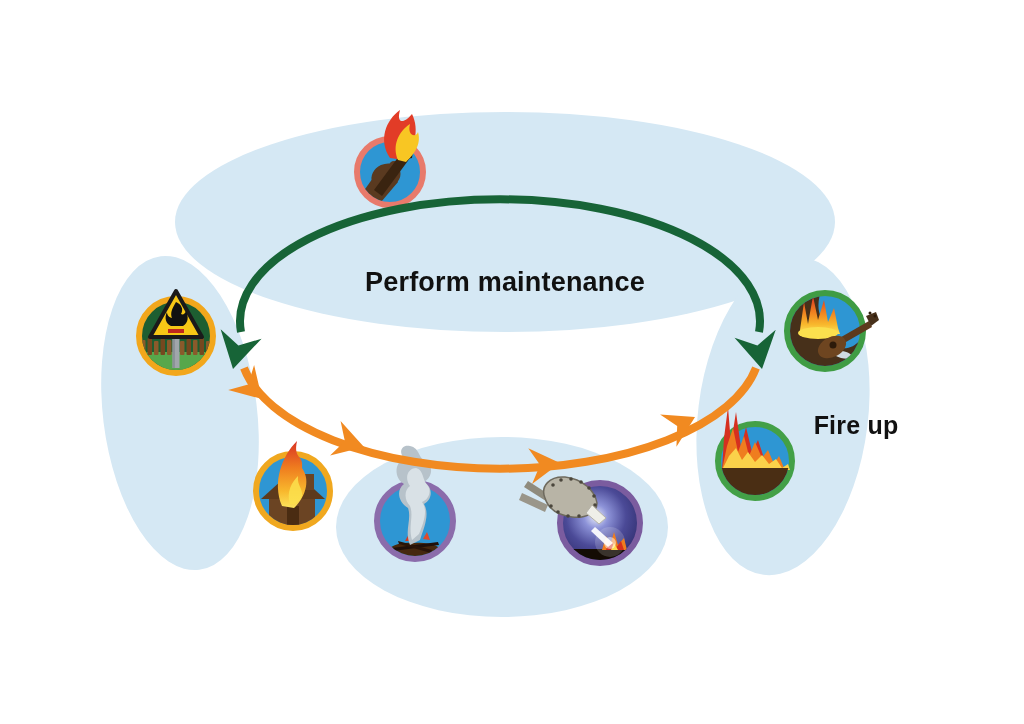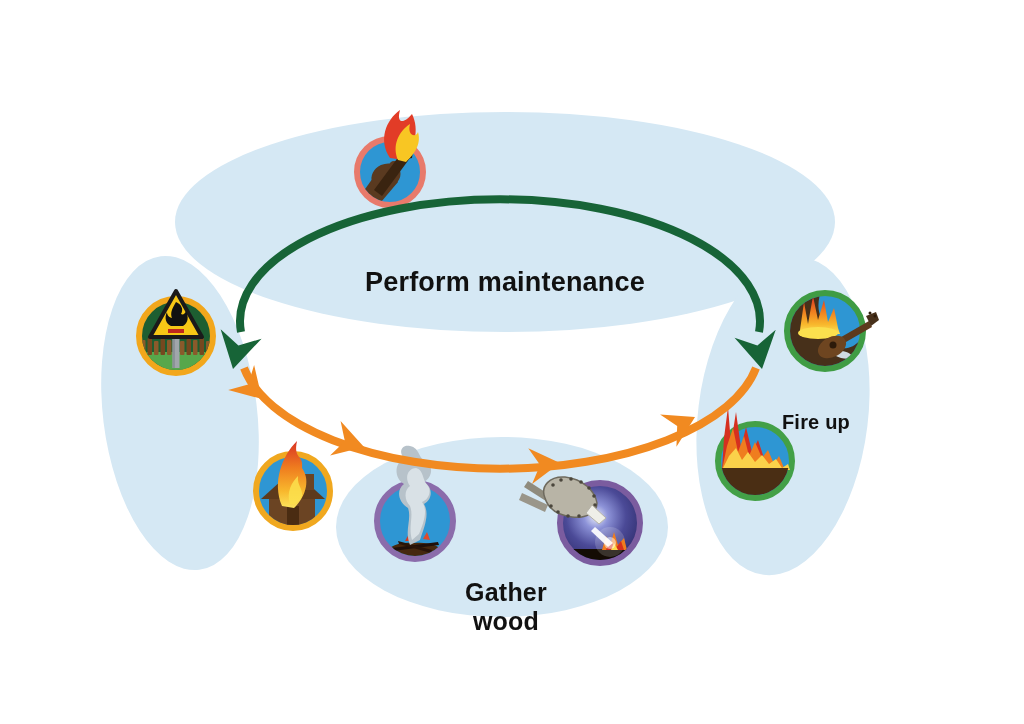--- a/index.html
+++ b/index.html
@@ -2,21 +2,21 @@
 <html><head>
 <meta charset="utf-8">
 <style>
   html,body{margin:0;padding:0;background:#fff;}
   .canvas{position:relative;width:1024px;height:724px;background:#ffffff;overflow:hidden;
           font-family:"Liberation Sans",sans-serif;padding-left:13px;}
   .canvas svg{position:absolute;left:0;top:0;}
   .lbl{position:absolute;font-weight:bold;color:#111;text-align:center;letter-spacing:.2px;}
   .lbl-top{left:245px;top:267px;width:520px;font-size:27px;}
   .lbl-left{left:47px;top:411px;width:200px;font-size:25px;}
-  .lbl-right{left:716px;top:411px;width:200px;font-size:20px;}
+  .lbl-right{left:756px;top:411px;width:200px;font-size:25px;}
   .lbl-bottom{left:406px;top:578px;width:200px;font-size:25px;line-height:29px;}
 </style>
 </head>
 <body>
 
 <div class="canvas">
 
 <svg width="1024" height="724" viewBox="0 0 1024 724">
   <defs>
     <linearGradient id="flameG" x1="0" y1="0" x2="0" y2="1">
@@ -195,14 +195,13 @@
       <path d="M0,0 L-30,-18 L-20,0 L-30,18 Z" transform="translate(262,399) rotate(46)" fill="#f18a21"></path>
       <path d="M0,0 L-30,-18 L-20,0 L-30,18 Z" transform="translate(364,447) rotate(17)" fill="#f18a21"></path>
       <path d="M0,0 L-30,-18 L-20,0 L-30,18 Z" transform="translate(560,463) rotate(-6)" fill="#f18a21"></path>
       <path d="M0,0 L-30,-18 L-20,0 L-30,18 Z" transform="translate(695,417) rotate(-27)" fill="#f18a21"></path>
     </g>
   </g>
 </svg>
 
   <div class="lbl lbl-top">Perform maintenance</div>
   <div class="lbl lbl-right">Fire up</div>
-  <div class="lbl lbl-bottom"><span>Gather</span><br><span>wood</span></div>
 </div>
 
 </body></html>

